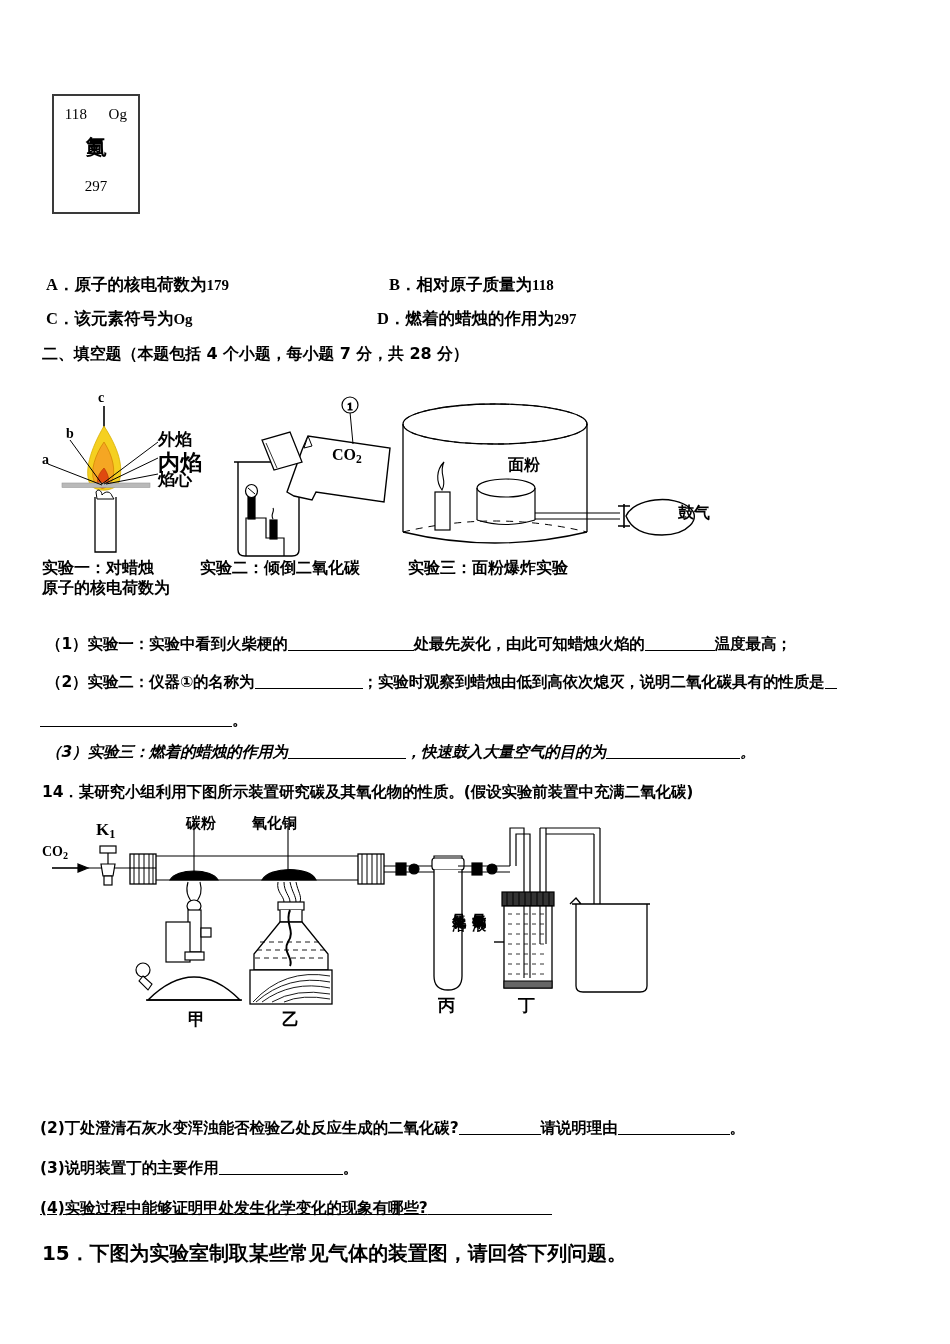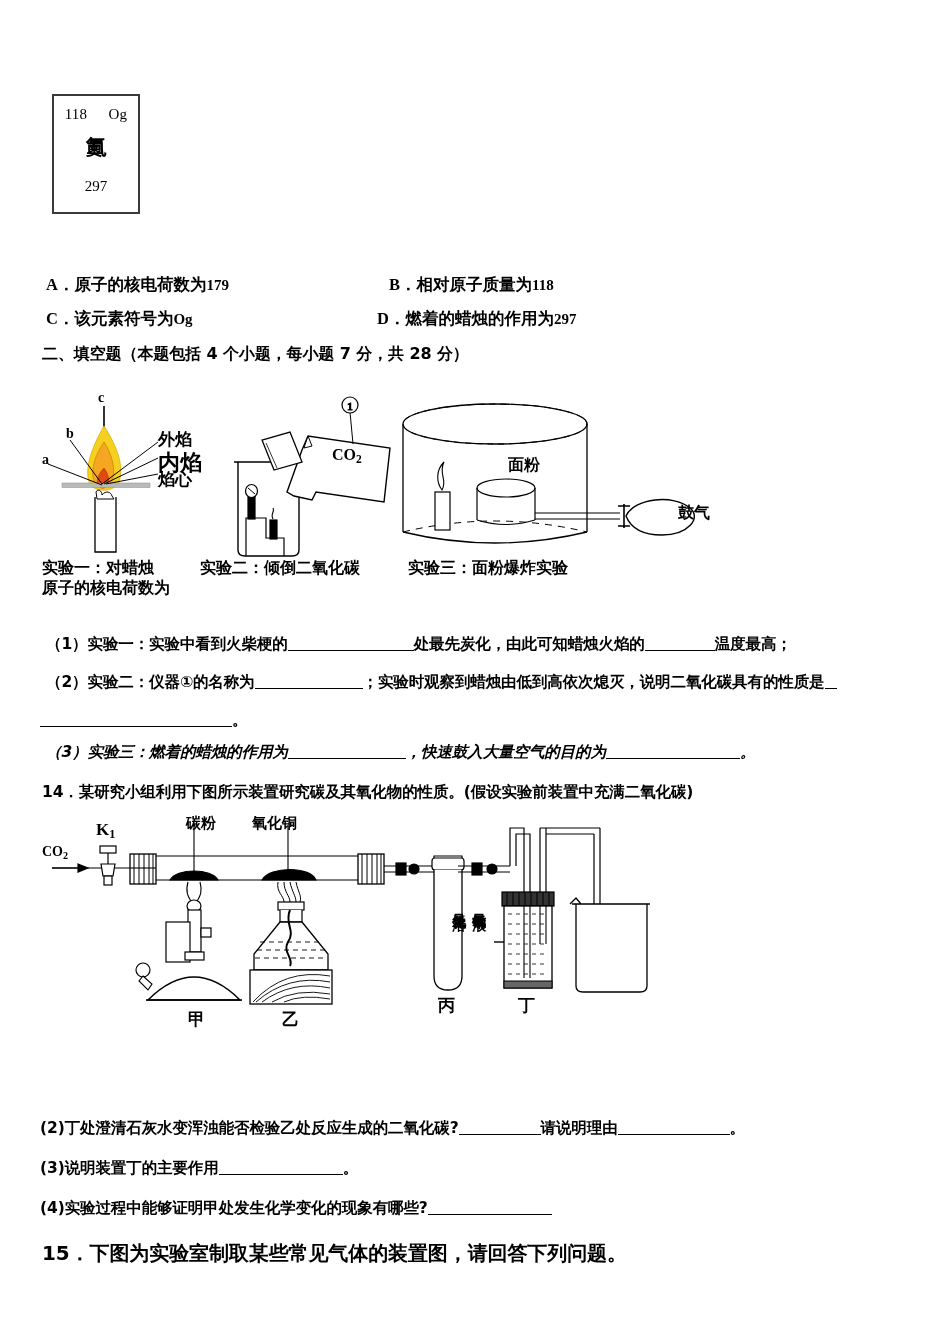--- a/index.html
+++ b/index.html
@@ -425,17 +425,17 @@
     <div class="figlabel" style="left:242px; top:190px; font-size:17px;">乙</div>
     <div class="figlabel" style="left:398px; top:176px; font-size:17px;">丙</div>
     <div class="figlabel" style="left:478px; top:176px; font-size:17px;">丁</div>
   </div>
 
 
   <div class="qline" style="left:40px; top:1118px;"><span>(2)丁处澄清石灰水变浑浊能否检验乙处反应生成的二氧化碳?</span><span class="blank" style="width:82px;"></span><span>请说明理由</span><span class="blank" style="width:112px;"></span><span>。</span></div>
 
   <div class="qline" style="left:40px; top:1158px;"><span>(3)说明装置丁的主要作用</span><span class="blank" style="width:124px;"></span><span>。</span></div>
 
-  <div class="qline" style="left:40px; top:1198px;"><span>(4)实验过程中能够证明甲处发生化学变化的现象有哪些?</span><span class="blank" style="width:124px;"></span></div>
+  <div class="qline" style="left:40px; top:1198px;text-decoration:underline;"><span>(4)实验过程中能够证明甲处发生化学变化的现象有哪些?</span><span class="blank" style="width:124px;"></span></div>
 
   <div class="qline" style="left:42px; top:1240px; font-size:20px;">15．下图为实验室制取某些常见气体的装置图，请回答下列问题。</div>
 
 </div>
 
 </body></html>

